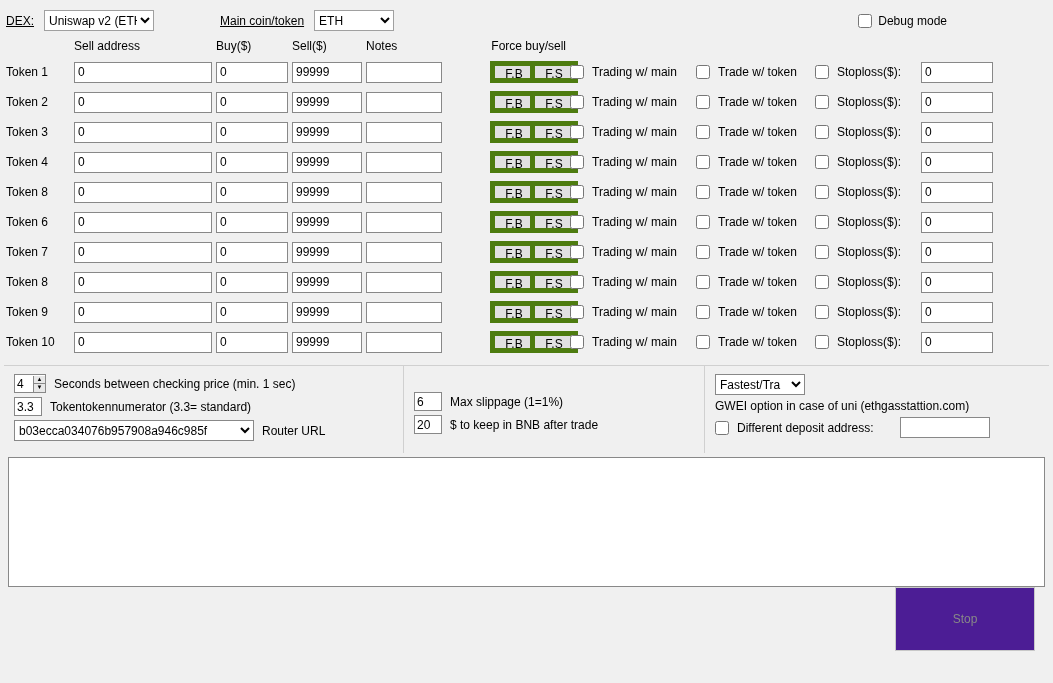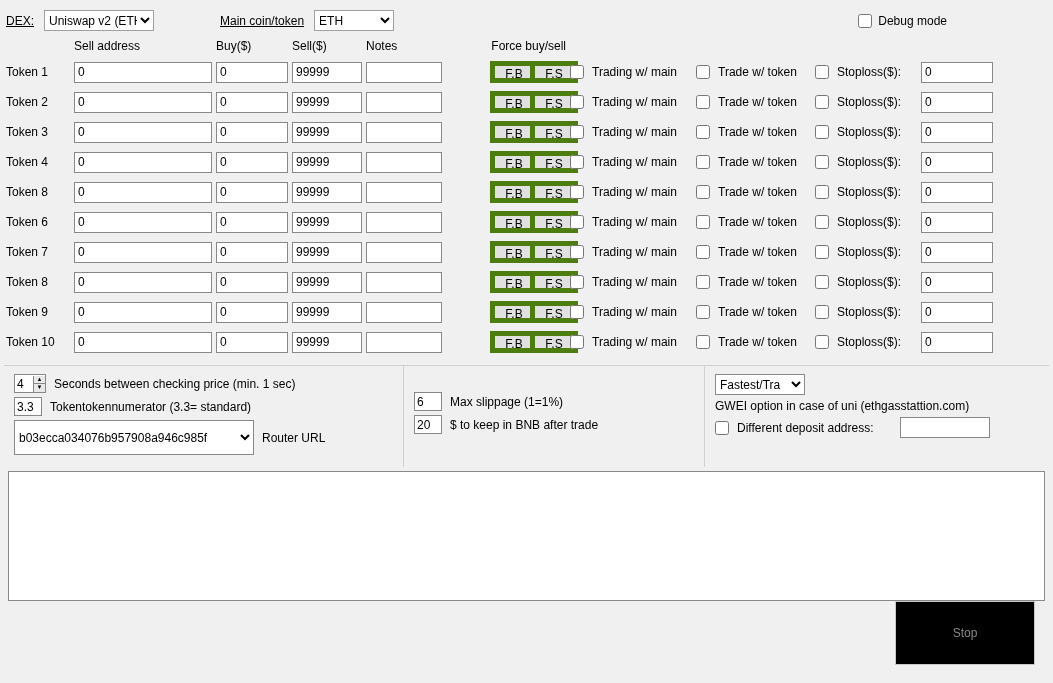--- a/index.html
+++ b/index.html
@@ -84,21 +84,21 @@
   }
   .num-small { width: 28px; height:19px; font:inherit; border:1px solid #888; padding:0 2px;}
   .spin {
     display:inline-flex; align-items:center;
     border:1px solid #888; background:#fff; height:19px;
   }
   .spin input{border:none;width:18px;height:17px;font:inherit;padding:0 2px;}
   .spin .btns{display:flex;flex-direction:column;}
   .spin .btns div{width:12px;height:8px;border-left:1px solid #888;font-size:6px;line-height:7px;text-align:center;background:#e8e8e8;cursor:pointer;}
   .spin .btns div:first-child{border-bottom:1px solid #888;}
-  .router-sel{width:240px;height:35px;font:inherit;border:1px solid #888;}
+  .router-sel{width:240px;height:21px;font:inherit;border:1px solid #888;}
   .gwei-sel{width:90px;height:21px;font:inherit;border:1px solid #888;}
   .gwei-in{width:56px;height:19px;font:inherit;border:1px solid #888;padding:0 2px;}
   .dep-in{width:90px;height:21px;font:inherit;border:1px solid #888;margin-left:18px;}
   
   .log {
     margin: 4px 4px 0 4px;
     height: 130px;
     background: #fff;
     border: 1px solid #888;
   }
@@ -109,21 +109,21 @@
     padding: 0 4px;
   }
   .bigbtn {
     width: 140px;
     height: 64px;
     font: inherit;
     border: 1px solid #c8c8c8;
     background: #e1e1e1;
     cursor: pointer;
   }
-  .bigbtn.stop { color:#888; background:#000000; margin-right:10px;}
+  .bigbtn.stop { color:#888; background:#4c1d95; margin-right:10px;}
   .flex-gap{display:flex;align-items:center;gap:4px;}
 </style>
 </head>
 <body>
 
 <div class="top-row">
   <span class="lbl">DEX:</span>
   <select class="dex-select">
     <option>Uniswap v2 (ETH)</option>
   </select>

